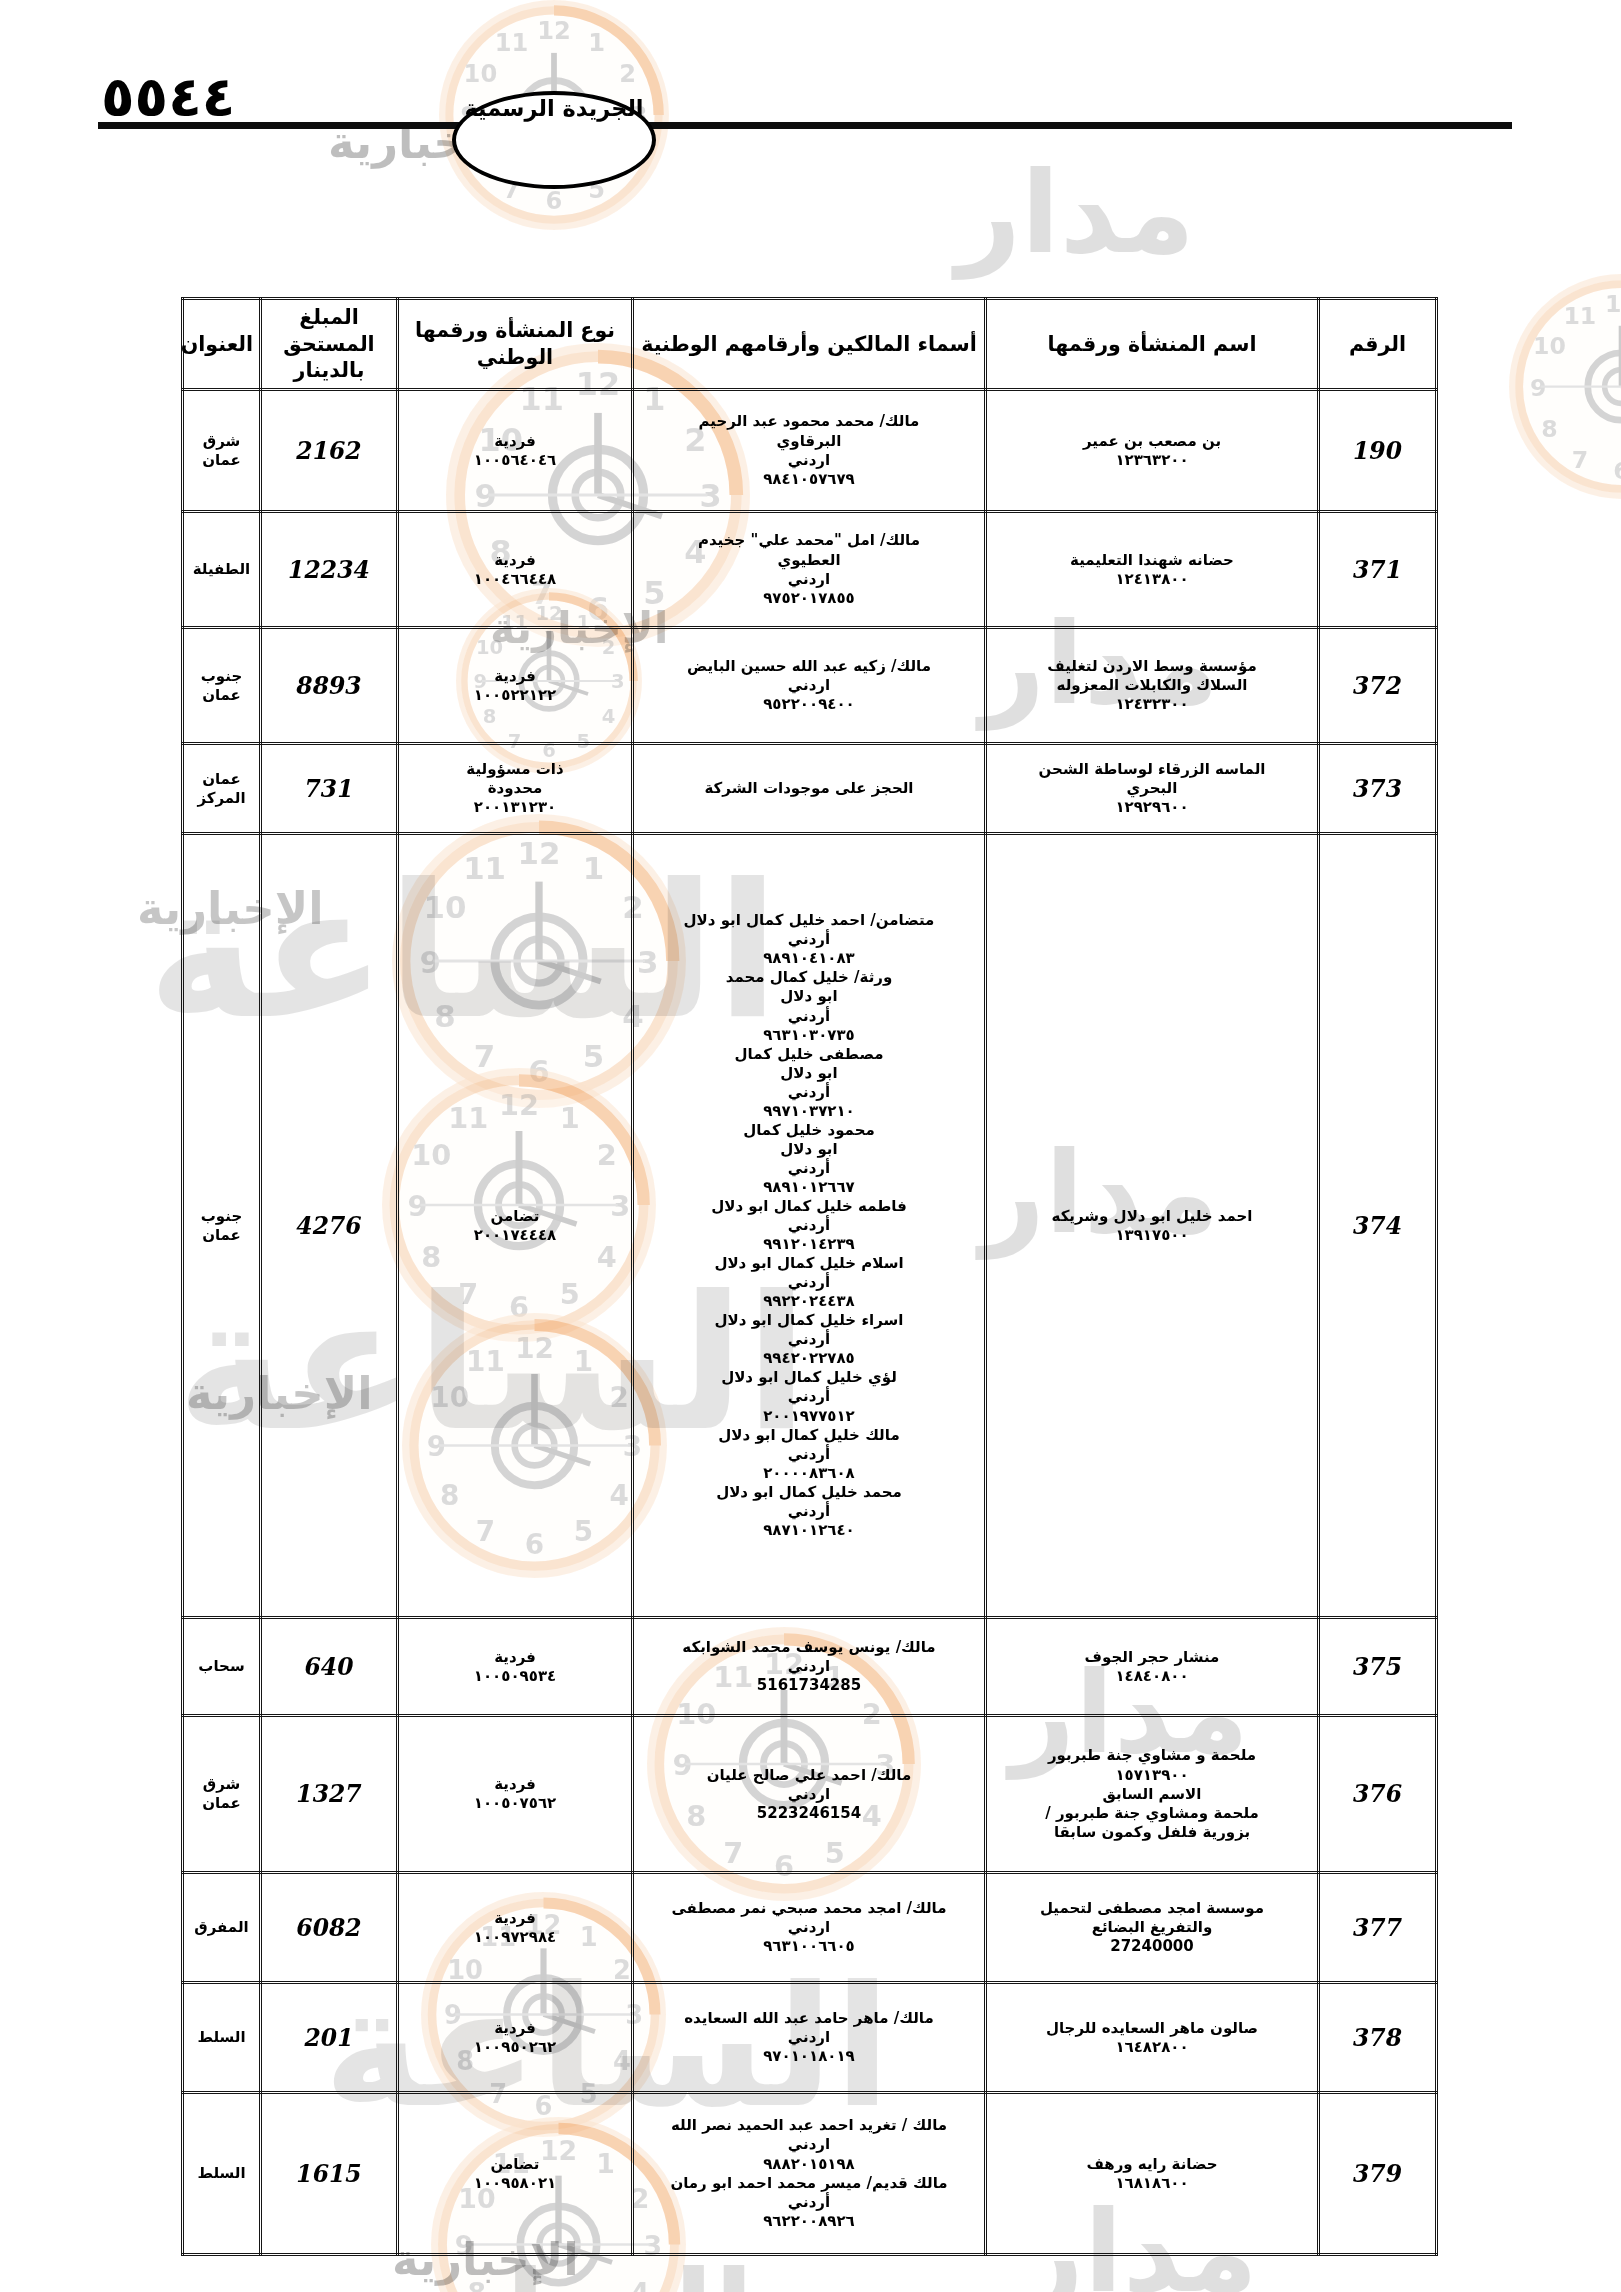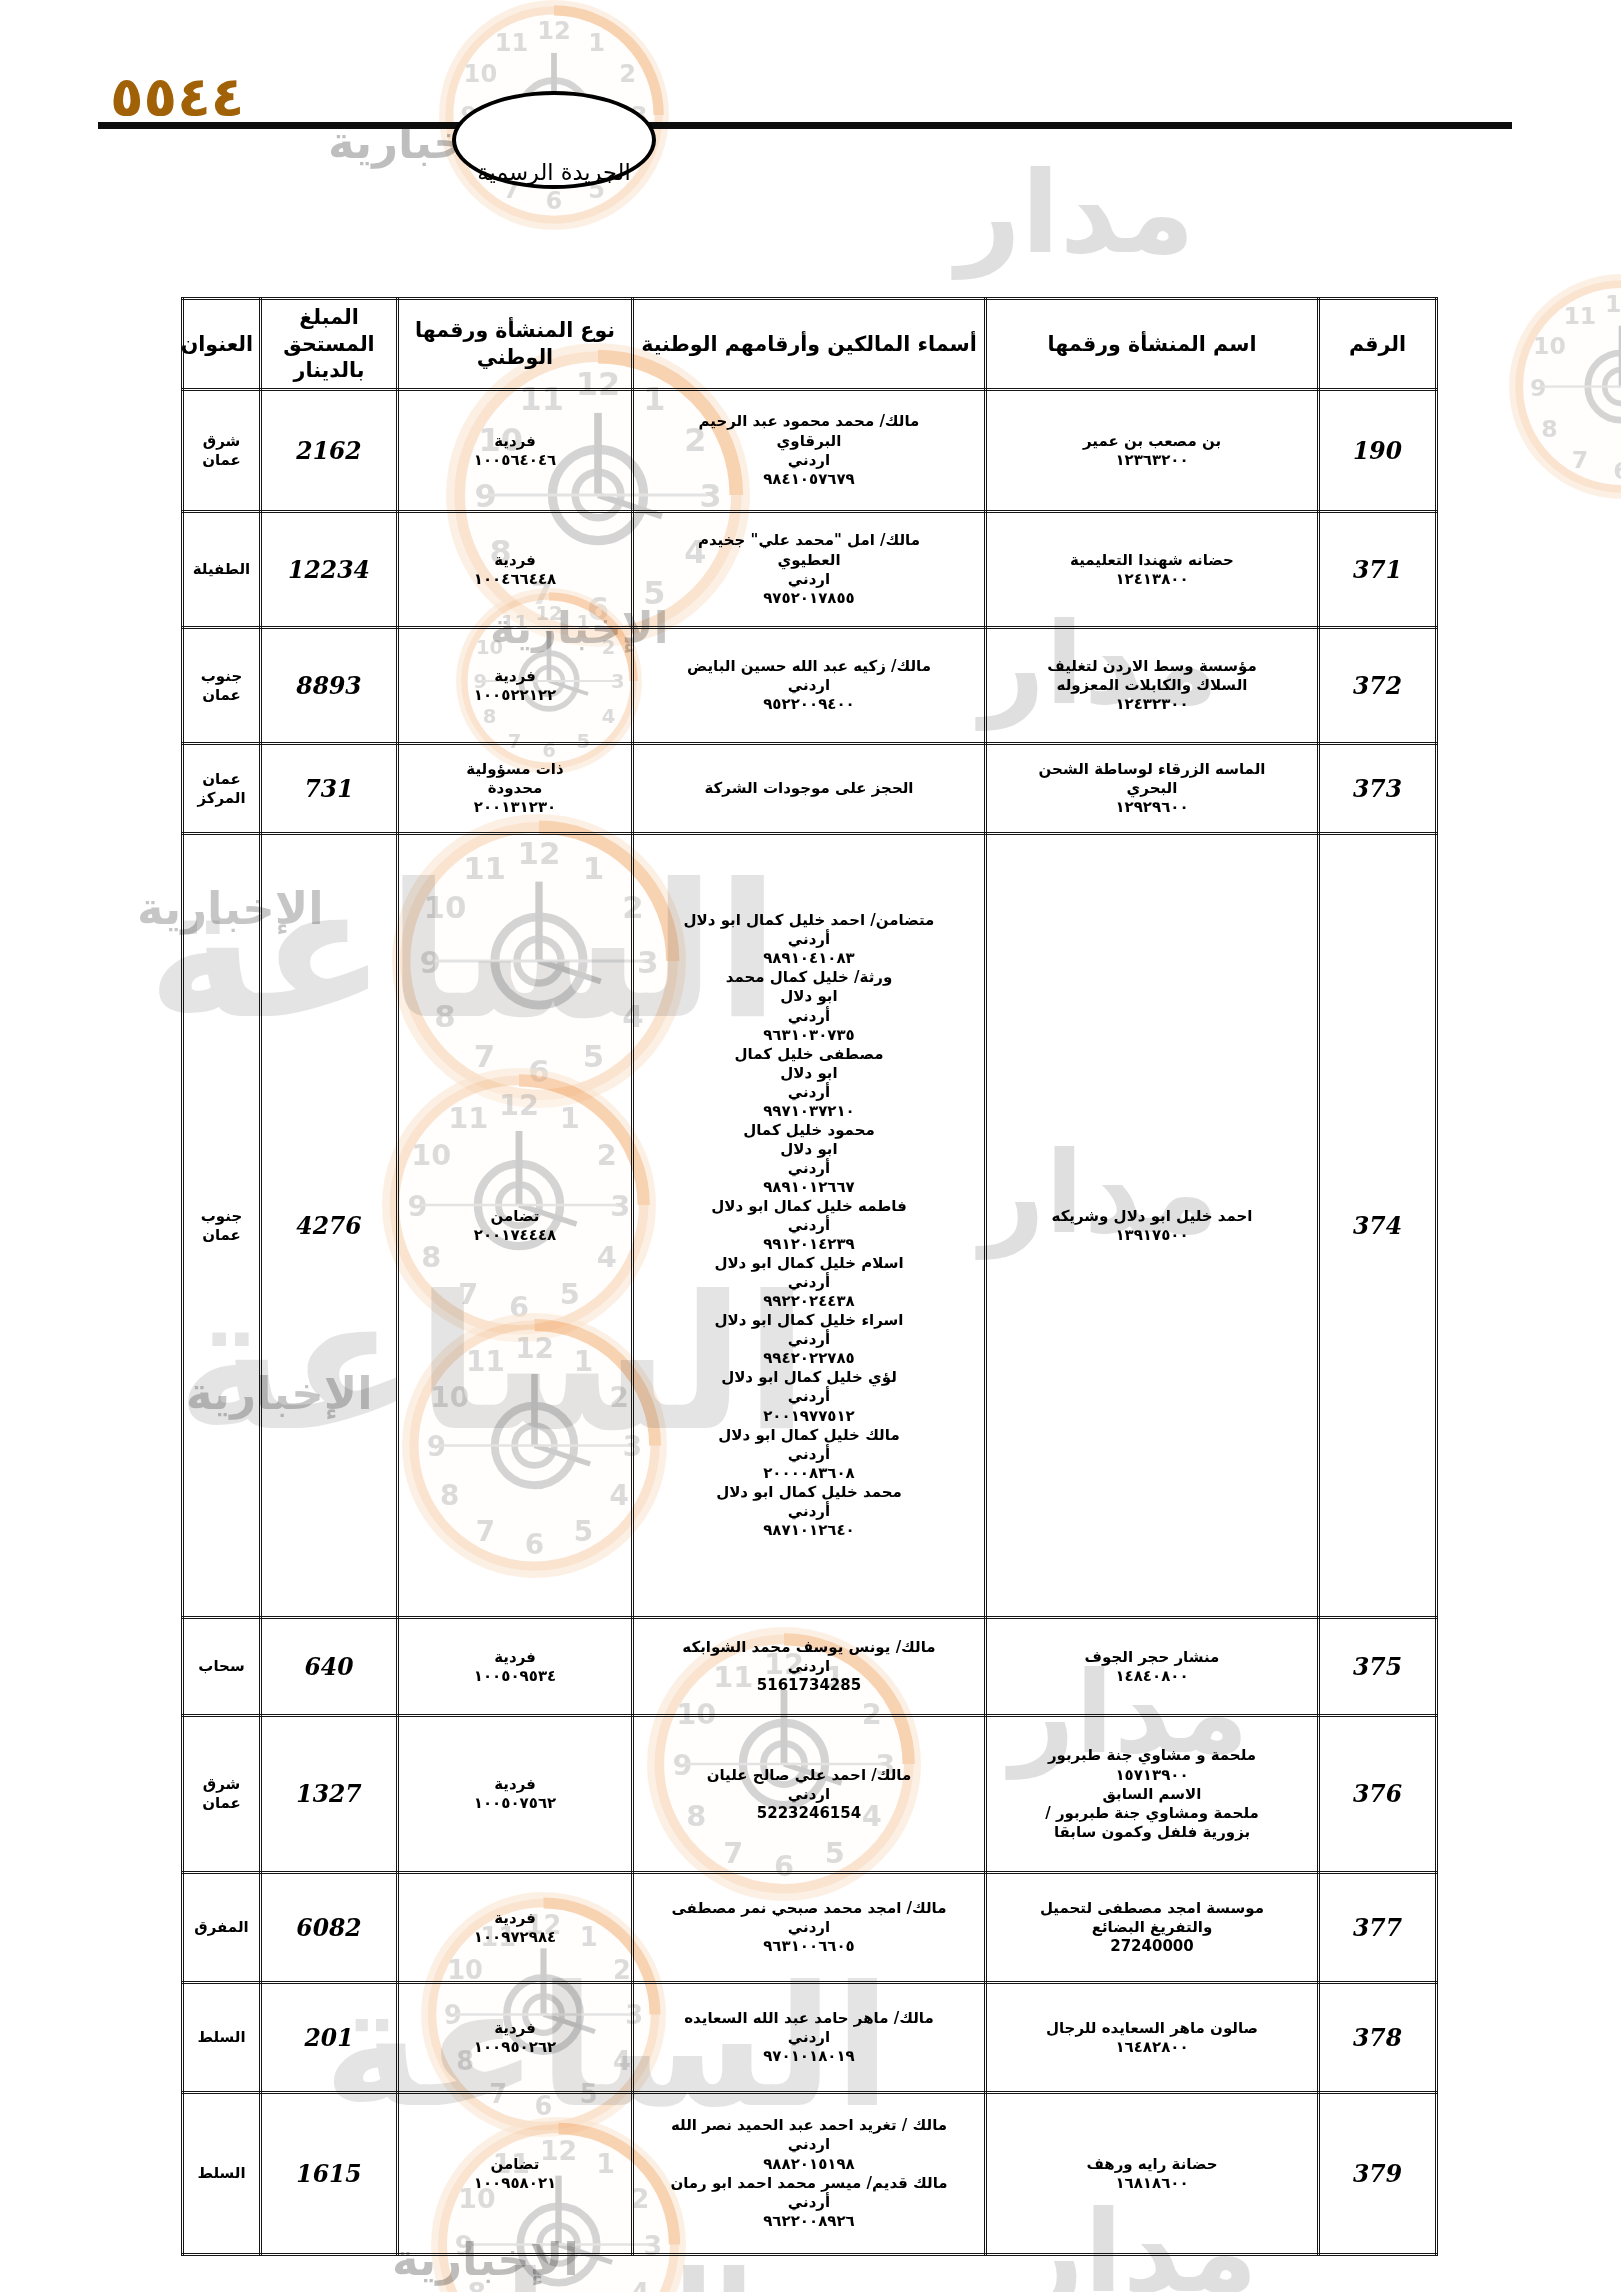--- a/index.html
+++ b/index.html
@@ -14,30 +14,30 @@
   
   .wm-layer{position:absolute;inset:0;z-index:0;pointer-events:none;}
   .clock{position:absolute;opacity:.5;}
   .wm-text{
     position:absolute;font-weight:bold;color:#000;
     font-family:"DejaVu Sans", sans-serif;white-space:nowrap;
   }
   
   .content{position:absolute;inset:0;z-index:2;}
   .page-number{
-    position:absolute;left:110px;top:65px;
-    font-size:55px;font-weight:bold;color:#a16207;
+    position:absolute;left:101px;top:65px;
+    font-size:55px;font-weight:bold;color:#000000;
     font-family:"DejaVu Sans", sans-serif;
   }
   .top-rule{position:absolute;left:98px;top:122px;width:1414px;height:6.9px;background:#0d0d0d;}
   .gazette-oval{
     position:absolute;left:452px;top:91px;width:196px;height:90px;
     border:4.9px solid #000;border-radius:50%;
-    background:#fff;display:flex;align-items:flex-end;justify-content:center;
-    font-size:22.5px;font-weight:normal;color:#000;
+    background:#fff;display:flex;align-items:flex-start;justify-content:center;
+    font-size:22.5px;font-weight:bold;color:#000;
   }
   
   table.gz{
     position:absolute;left:181px;top:297px;width:1255px;
     border-collapse:collapse;table-layout:fixed;
     background:transparent;
   }
   table.gz td,table.gz th{
     border:3.9px double #151515;
     text-align:center;vertical-align:middle;

